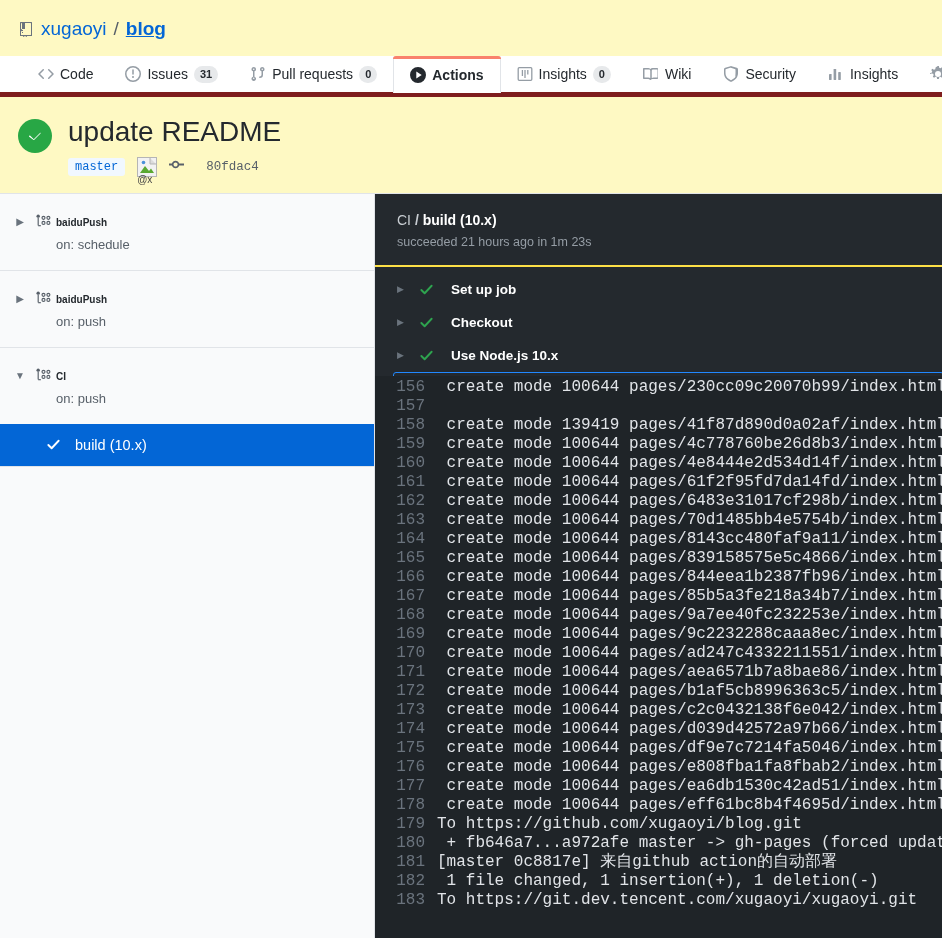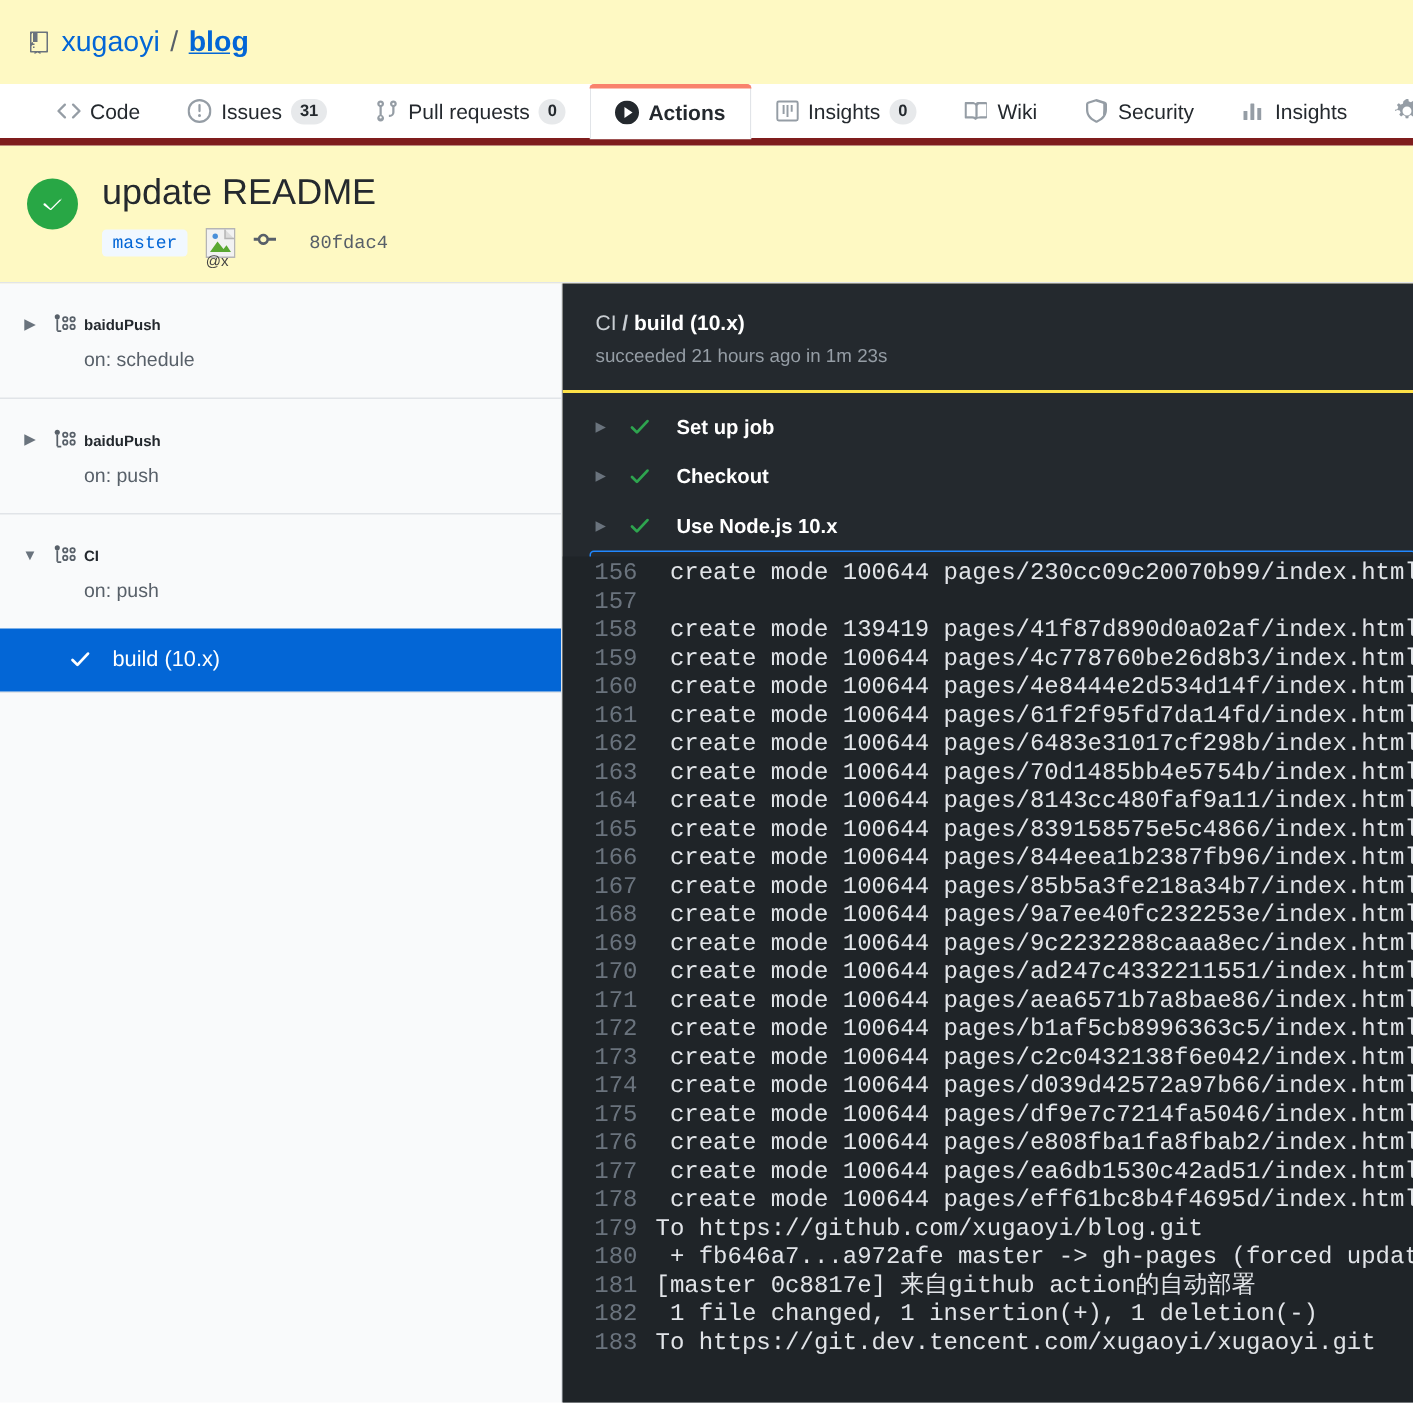--- a/index.html
+++ b/index.html
@@ -61,21 +61,21 @@
 
   
   .run-head { display: flex; align-items: flex-start; gap: 16px; padding: 18px 0 16px 18px; }
   .status-dot {
     width: 34px; height: 34px; border-radius: 50%;
     background: #28a745; flex: 0 0 auto;
     display: flex; align-items: center; justify-content: center;
     margin-top: 4px;
   }
   .status-dot svg { width: 16px; height: 16px; }
-  .run-title { font-size: 24px; font-weight: 400; color: #24292e; line-height: 1.2; }
+  .run-title { font-size: 28px; font-weight: 400; color: #24292e; line-height: 1.2; }
   .run-meta { display: flex; align-items: center; gap: 12px; margin-top: 8px; }
   .branch-chip {
     background: #f1f8ff; color: #0366d6;
     font-family: "Liberation Mono", monospace;
     font-size: 12px; padding: 2px 7px; border-radius: 3px;
   }
   .avatar-broken {
     width: 20px; height: 20px; position: relative;
     display: inline-block;
   }

